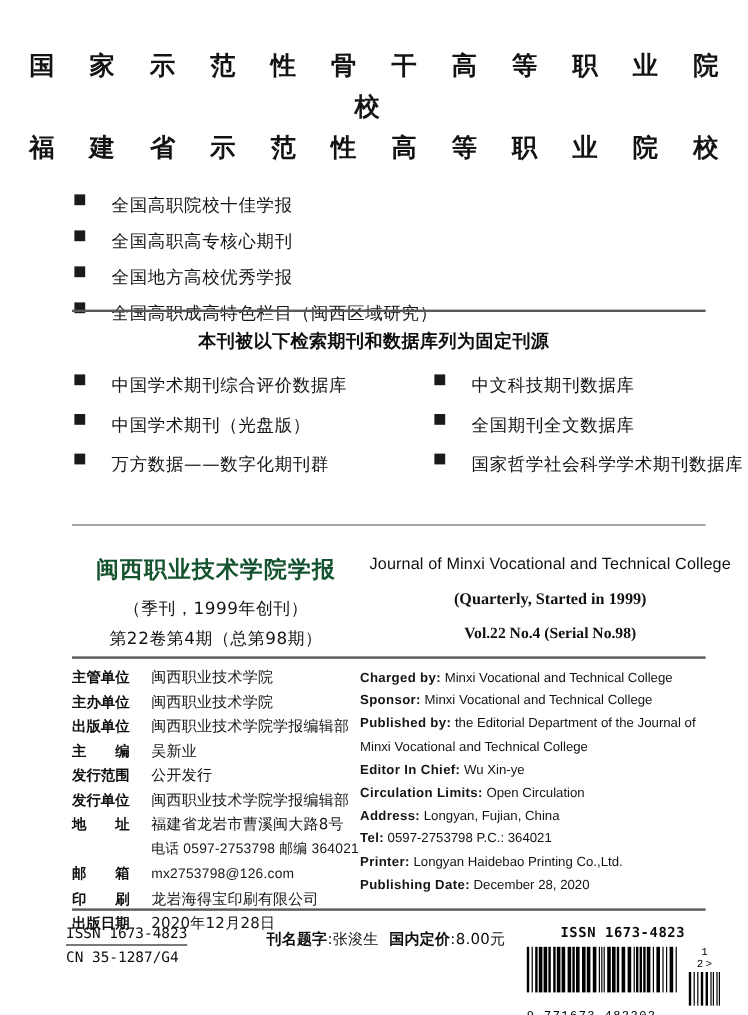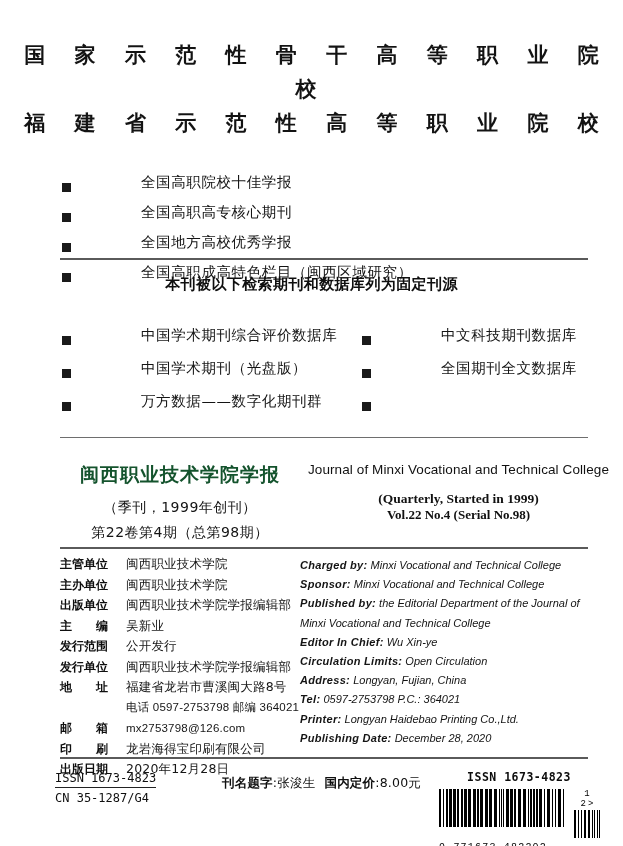--- a/index.html
+++ b/index.html
@@ -24,23 +24,22 @@
     font-weight: 700;
     letter-spacing: 11px;
     text-indent: 11px;
     line-height: 34px;
     color: #131313;
   }
 
   
   .awards { margin: 22px 0 0 0; padding: 0 0 0 62px; }
   .bullet-row {
-    display: flex; align-items: flex-end;
+    display: flex; align-items: flex-start;
     height: 30px;
-    gap: 48px;
   }
   .sq {
     width: 9px; height: 9px; background: #1a1a1a;
     display: inline-block; flex: 0 0 auto;
   }
   .bullet-text {
     font-family: "DejaVu Sans", "Liberation Sans", sans-serif;
     font-size: 14.5px;
     margin-left: 22px;
     letter-spacing: 0.6px;
@@ -103,21 +102,21 @@
     font-size: 13.5px; letter-spacing: 0.1px;
     color: #111111;
   }
   .title-en-sub {
     font-family: "Liberation Serif", "DejaVu Serif", serif;
     font-size: 13.5px; font-weight: 700; margin-top: 14px;
     color: #111111;
   }
   .title-en-sub2 {
     font-family: "Liberation Serif", "DejaVu Serif", serif;
-    font-size: 13px; font-weight: 700; margin-top: 0;
+    font-size: 13px; font-weight: 700; margin-top: 13px;
     color: #111111;
   }
 
   
   .colophon {
     position: absolute; left: 0; top: 556px; width: 623px;
     display: flex;
   }
   .colo-cn { width: 300px; padding-left: 60px; }
   .colo-cn-row { display: flex; align-items: baseline; height: 20.5px; }
@@ -135,21 +134,21 @@
     color: #161616;
     white-space: nowrap;
   }
   .colo-value.mono {
     font-family: Liberation Sans, sans-serif;
     font-size: 11.5px;
     text-align: right;
   }
   .colo-indent { padding-left: 66px; }
 
-  .colo-en { width: 323px; font-style: italic; }
+  .colo-en { width: 323px; }
   .colo-en-row {
     font-family: "Liberation Sans", sans-serif;
     font-size: 11px;
     line-height: 19.2px;
     color: #141414;
     white-space: nowrap;
   }
   .colo-en-row .lb { font-weight: 700; letter-spacing: 0.3px; }
 
   
@@ -243,20 +242,21 @@
       <div class="bullet-row">
         <span class="sq"></span>
         <span class="bullet-text">全国期刊全文数据库</span>
       </div>
       <div class="bullet-row">
         <span class="sq"></span>
         <span class="bullet-text">万方数据——数字化期刊群</span>
       </div>
       <div class="bullet-row">
         <span class="sq"></span>
+        <span class="bullet-text">国家哲学社会科学学术期刊数据库</span>
       </div>
     </div>
   </div>
 
   <div class="rule thin" style="top:437px;"></div>
 
   <div class="title-block">
     <div class="title-cn">
       <div class="title-cn-main">闽西职业技术学院学报</div>
       <div class="title-cn-sub">（季刊，1999年创刊）</div>

